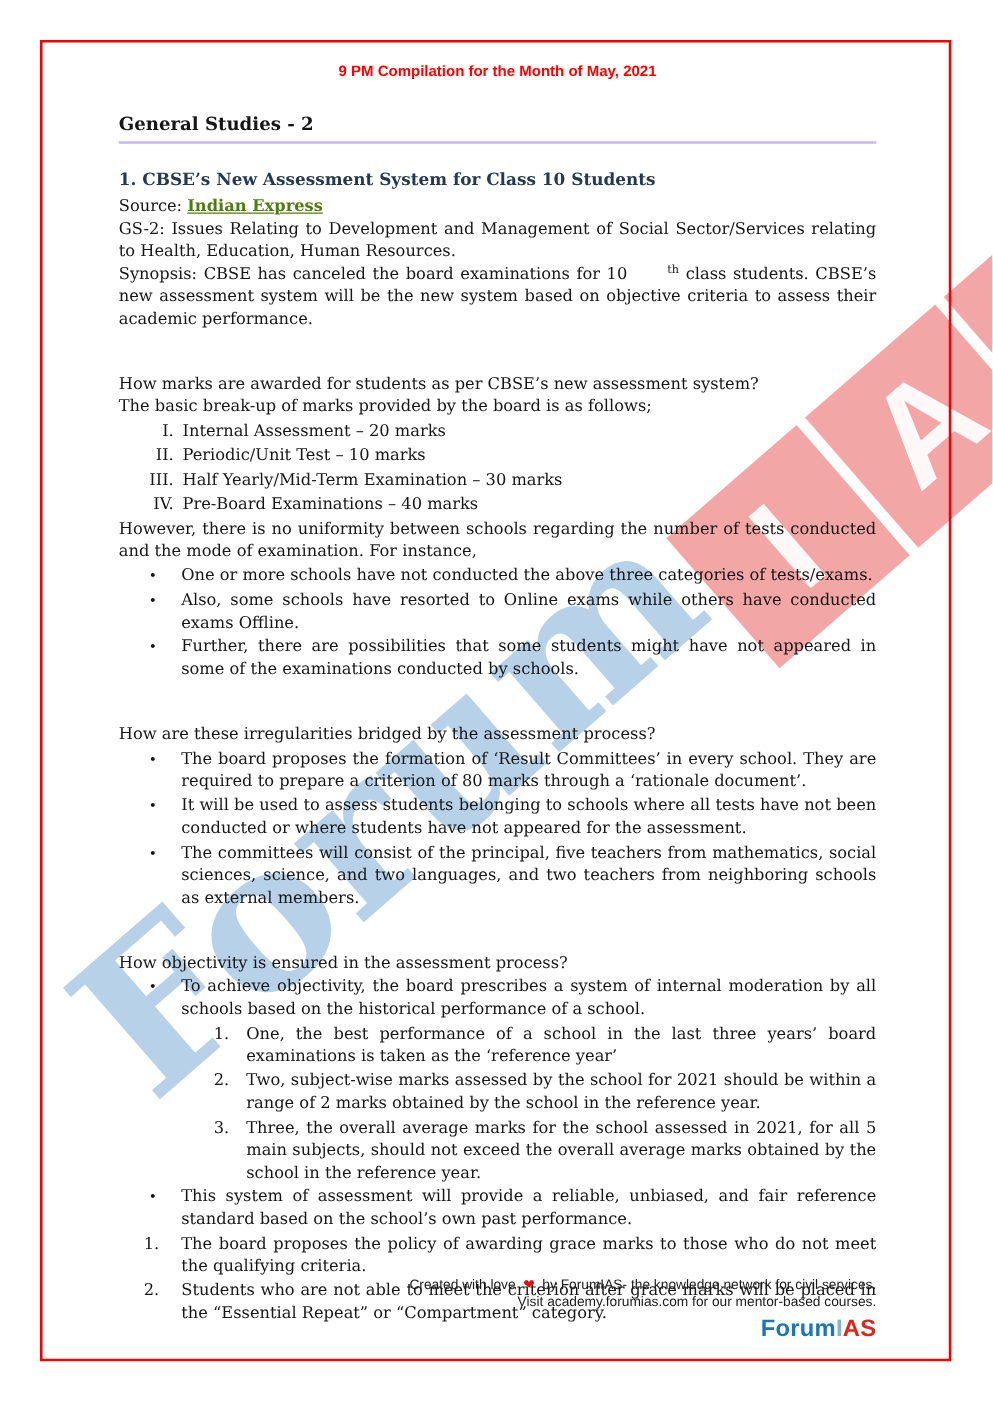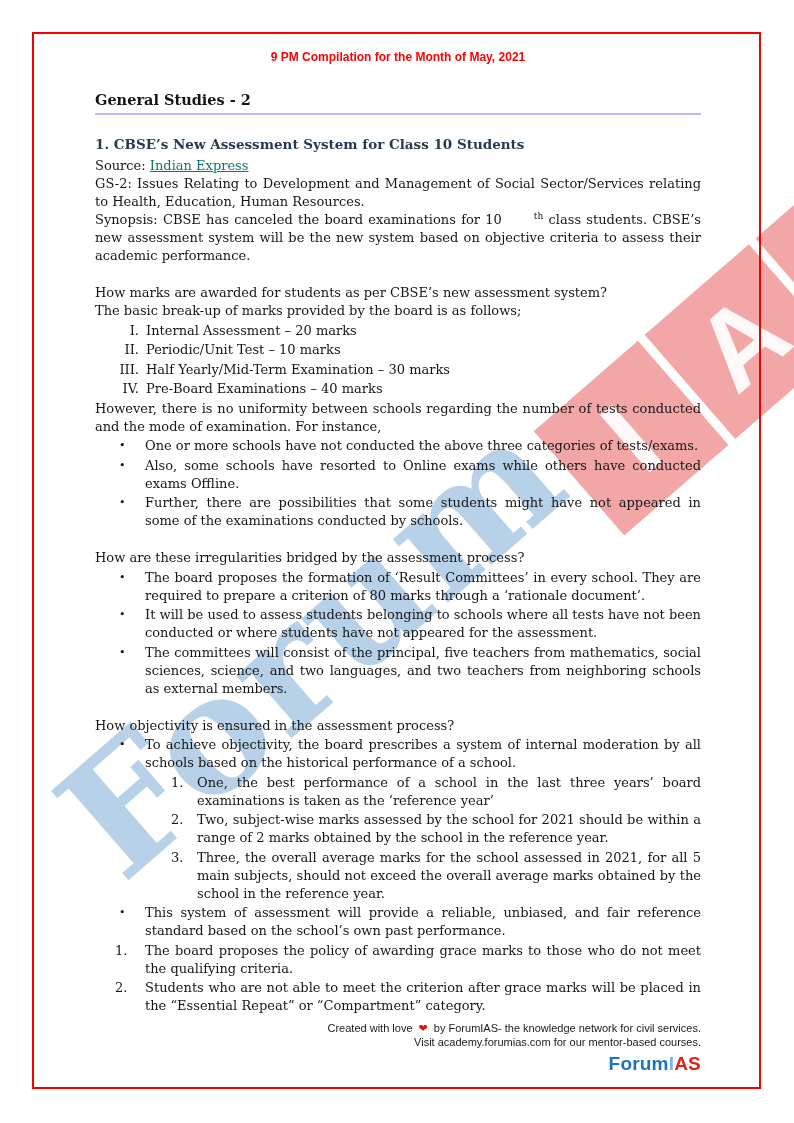--- a/index.html
+++ b/index.html
@@ -17,23 +17,23 @@
           font-family:"Liberation Sans",sans-serif;font-weight:bold;font-size:110px;
           margin-left:9px;vertical-align:middle;}
   
   .content{position:absolute;left:95px;top:38px;width:606px;z-index:1;}
   .doc-title{font-family:"Liberation Sans",sans-serif;font-weight:bold;font-size:12px;
              color:#ff0000;text-align:center;margin-top:12px;}
   .section-label{font-size:14.5px;font-weight:bold;margin-top:27px;padding-bottom:5px;
                  border-bottom:2px solid #c4b5fd;}
   .article-heading{font-size:13.5px;font-weight:bold;color:#243a52;margin:21px 0 0 0;}
   .source-line{margin:5px 0 0 0;font-size:13px;line-height:18px;}
-  .link{color:#0f766e;text-decoration:underline;cursor:pointer;}
+  .link{color:#4d7c0f;text-decoration:underline;cursor:pointer;font-weight:bold;}
   .para{margin:0;font-size:13px;line-height:18px;text-align:justify;}
-  .q-heading{font-size:13px;line-height:18px;font-weight:bold;margin-top:19px;}
+  .q-heading{font-size:13px;line-height:18px;font-weight:bold;margin-top:34px;}
   .li{display:flex;font-size:13px;line-height:18px;text-align:justify;margin:1.5px 0;}
   .li .marker{flex:0 0 auto;}
   .li .li-text{flex:1 1 auto;}
   .bullet .marker{width:26px;margin-left:24px;font-size:11px;}
   .num1  .marker{width:30px;margin-left:20px;}
   .num   .marker{width:26px;margin-left:76px;}
   .roman .marker{width:30px;margin-left:14px;text-align:right;}
   .roman .li-text{margin-left:7px;}
   .b{font-weight:normal;}
   sup{font-size:9px;line-height:0;vertical-align:super;padding-left:32px;}

